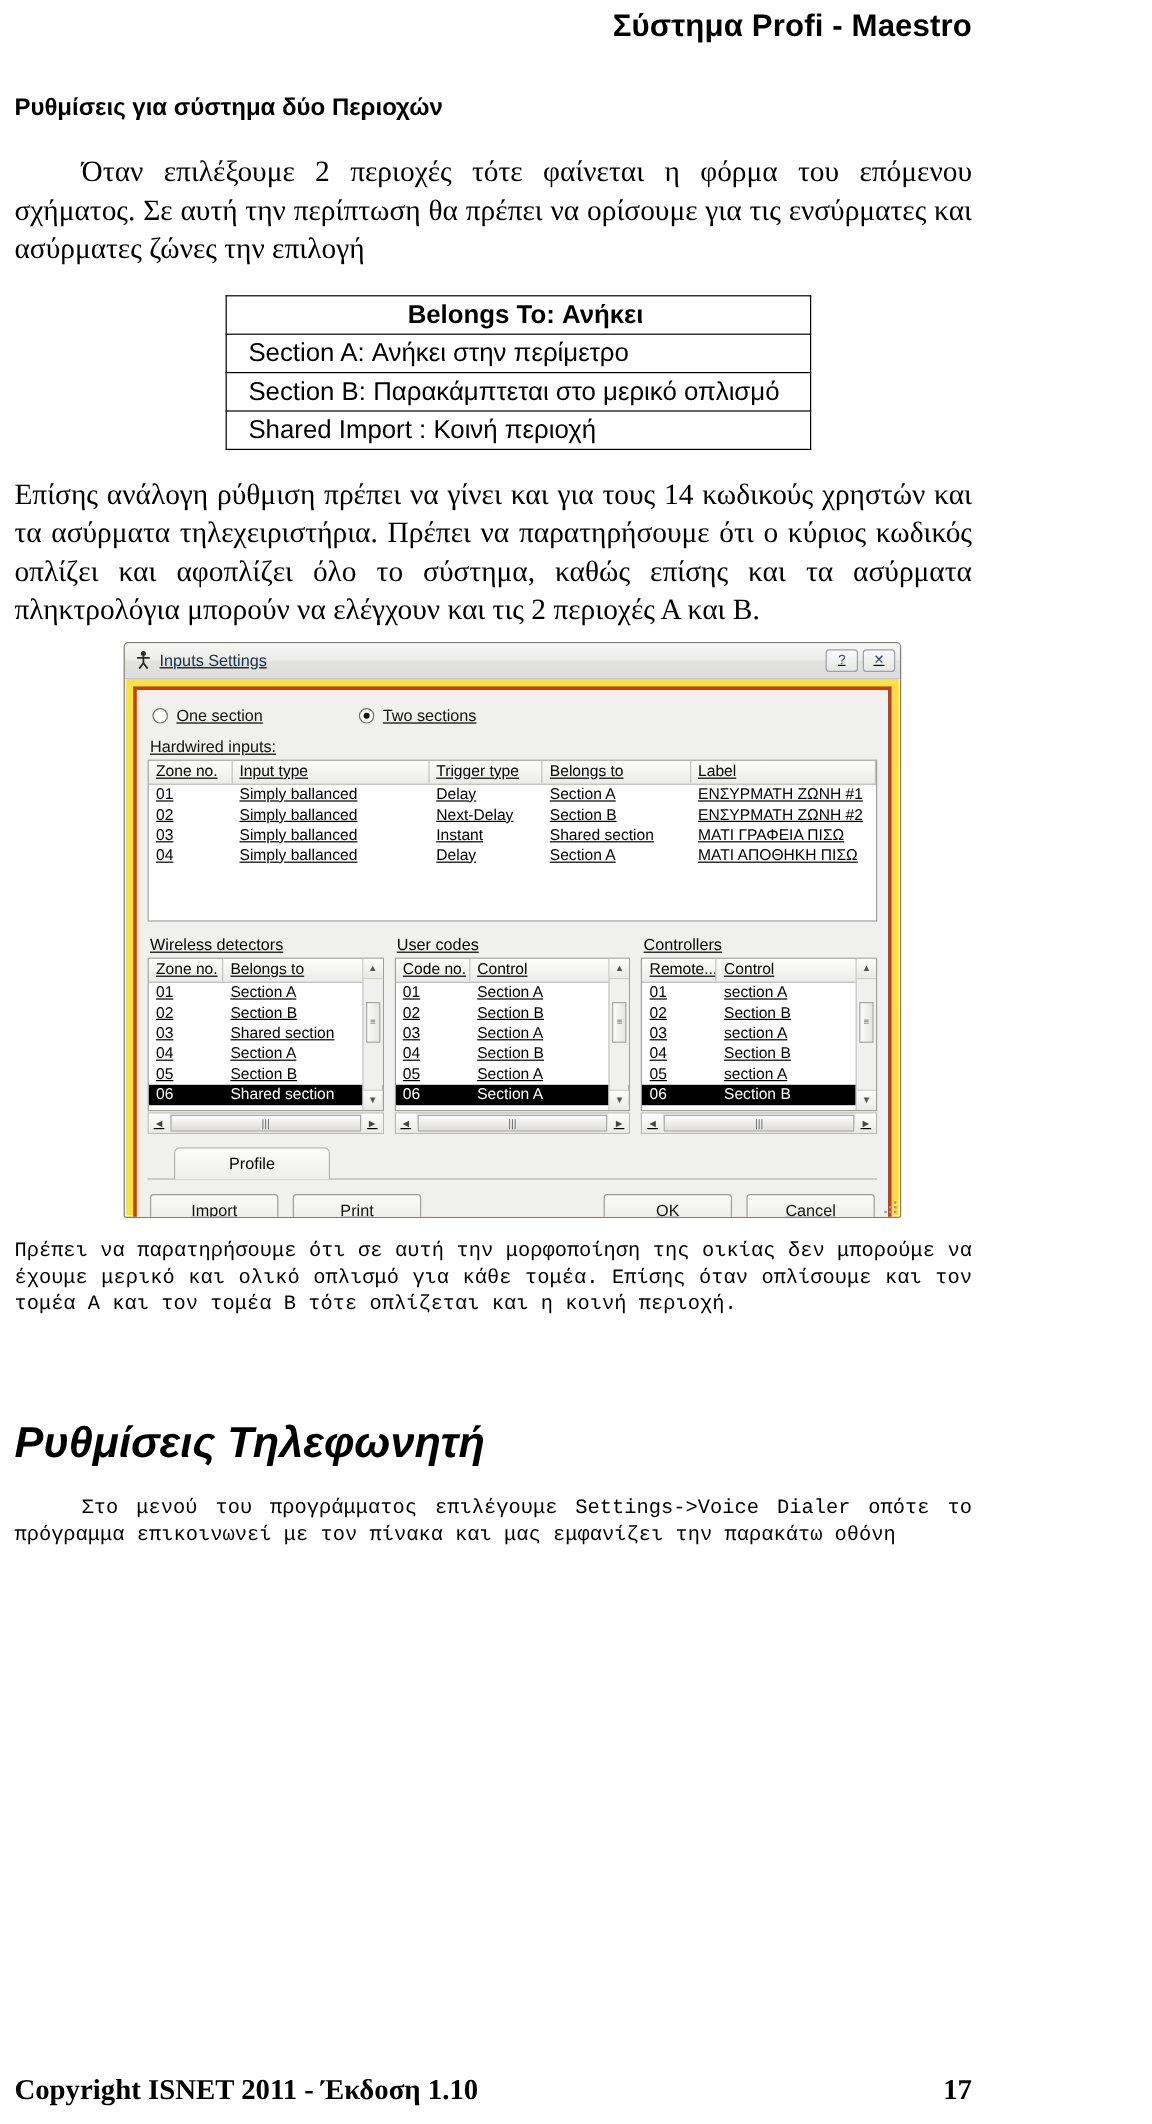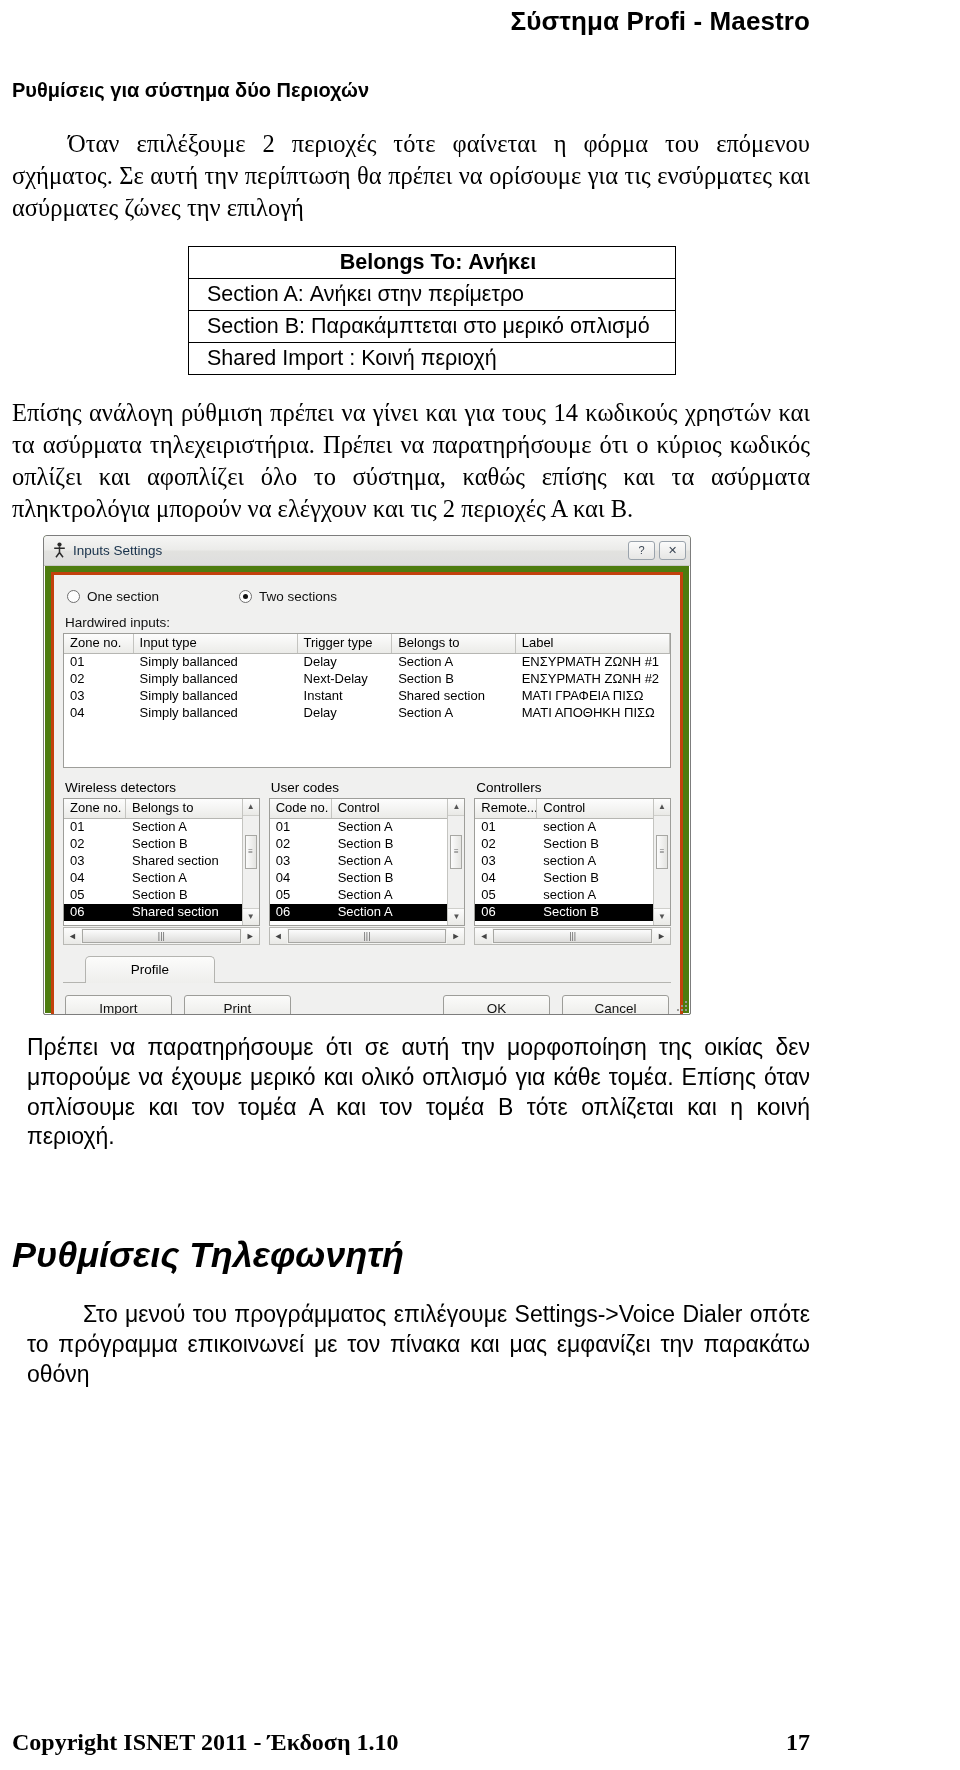--- a/index.html
+++ b/index.html
@@ -50,49 +50,50 @@
     border:1px solid #000;
     padding:2px 6px 3px 18px;
     line-height:1.22;
     white-space:nowrap;
   }
   .btable td.ctr { text-align:center; font-weight:bold; }
   .btable b { font-weight:normal;text-align:right; }
 
   
   .p-sans {
-    font-family:Liberation Sans, sans-serif;
-    font-size:23px;
+    font-family:Liberation Mono, monospace;
+    font-size:17px;
     line-height:1.30;
     text-align:justify;
-    margin:0 14px 0 27px;
+    margin:0 14px 0 12px;
   }
 
   
   .h2 {
     font-family:"Liberation Sans", sans-serif;
     font-weight:bold;
     font-style:italic;
     font-size:36px;
     margin:0 0 0 12px;
   }
 
   
   .shot {
     position:relative;
-    margin:10px 0 0 43px;
+    margin:10px 0 0 103px;
     width:648px;
     height:480px;
-    background:#4d7c0f;
+    background:#fde047;
     border:1px solid #7d7d7d;
     border-radius:4px 4px 2px 2px;
     box-shadow:0 0 0 1px #ffffff inset;
     font-family:"Liberation Sans", sans-serif;
     box-sizing:border-box;
     overflow:hidden;
+    text-decoration:underline;
   }
   .titlebar {
     height:29px;
     background:linear-gradient(to bottom,#f6f6f5 0%,#ebebe9 48%,#e2e2df 52%,#dedede 100%);
     border-bottom:1px solid #c9c9c6;
     display:flex; align-items:center;
     padding:0 4px 0 8px;
     position:relative;
   }
   .tb-ico { width:15px; height:16px; margin-right:6px; position:relative; flex:0 0 auto; }

